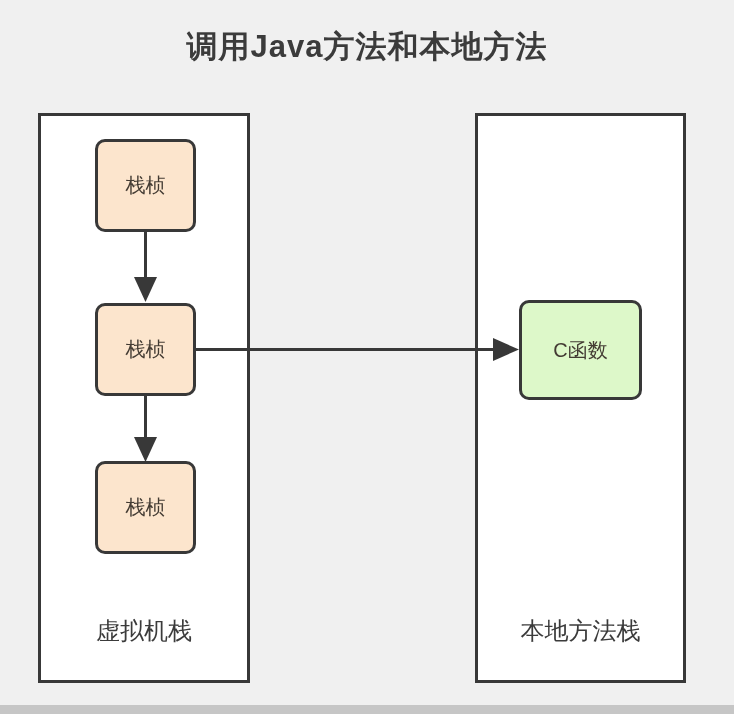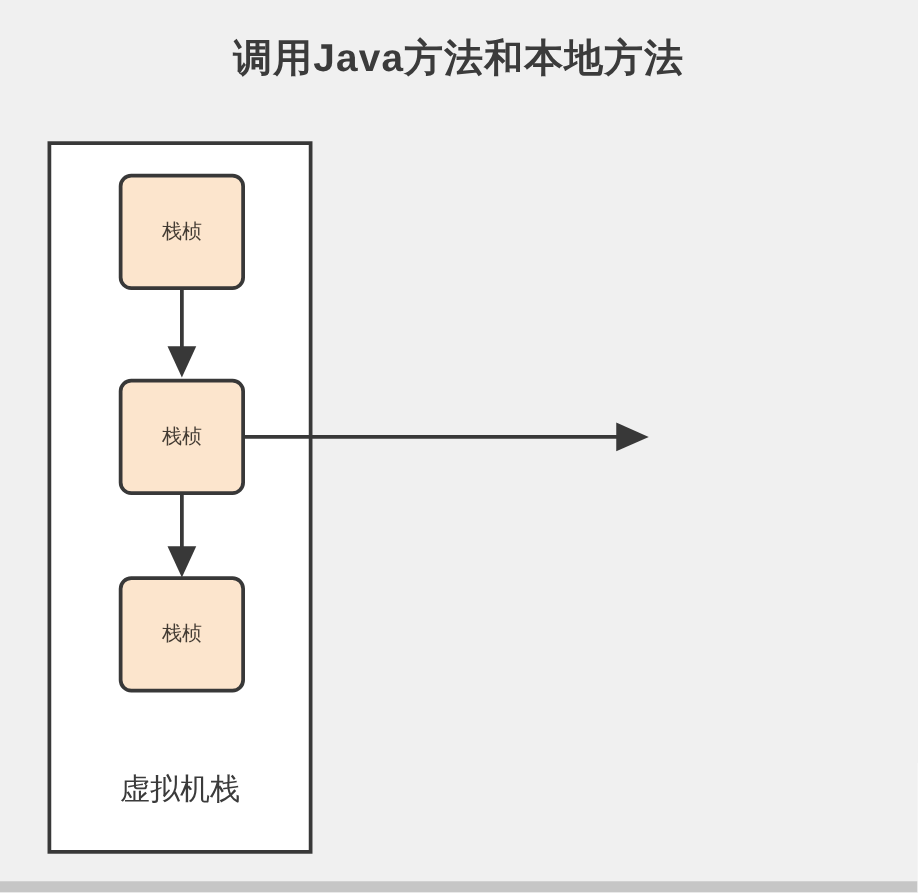--- a/index.html
+++ b/index.html
@@ -44,21 +44,21 @@
   .function-box {
     position:absolute;
     left:41px; top:184px;
     width:117px; height:94px;
     background:var(--function_fill, #ddf8c9);
     border:3px solid var(--line, #383838);
     border-radius:10px;
     display:flex; align-items:center; justify-content:center;
   }
   .box-text {
-    font-size:16px;
+    font-size:20px;
     color:var(--box_text, #433b33);
   }
   .container-label {
     position:absolute;
     bottom:33px; left:0; width:100%;
     text-align:center;
     font-size:24px;
     color:var(--text, #3b3b3b);
     margin-top:40px;
   }
@@ -91,20 +91,26 @@
     </div>
     <div class="frame-box f2">
       <span class="box-text">栈桢</span>
     </div>
     <div class="frame-box f3">
       <span class="box-text">栈桢</span>
     </div>
     <div class="container-label">虚拟机栈</div>
   </div>
 
+  <div class="container right">
+    <div class="function-box">
+      <span class="box-text">C函数</span>
+    </div>
+    <div class="container-label">本地方法栈</div>
+  </div>
 
   <svg class="arrows" viewBox="0 0 734 714" xmlns="http://www.w3.org/2000/svg">
     <g>
       <line x1="145.5" y1="232" x2="145.5" y2="280"></line>
       <polygon points="134,277 157,277 145.5,302"></polygon>
     </g>
     <g>
       <line x1="145.5" y1="395" x2="145.5" y2="440"></line>
       <polygon points="134,437 157,437 145.5,462"></polygon>
     </g>

